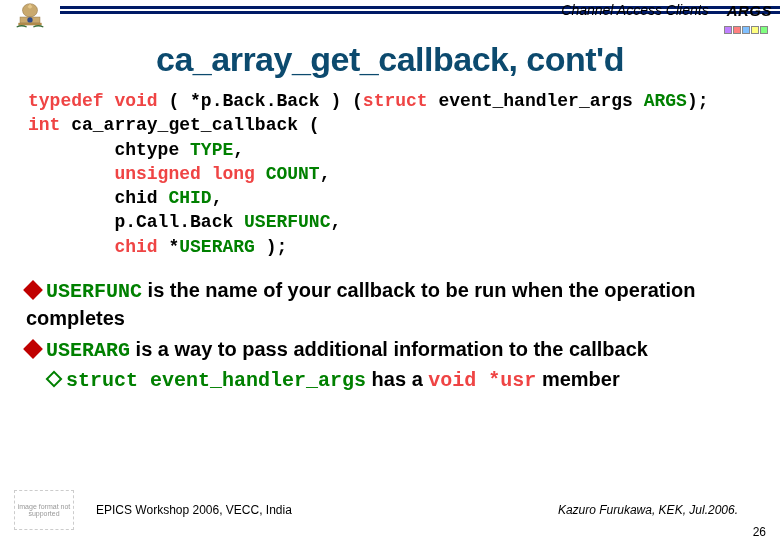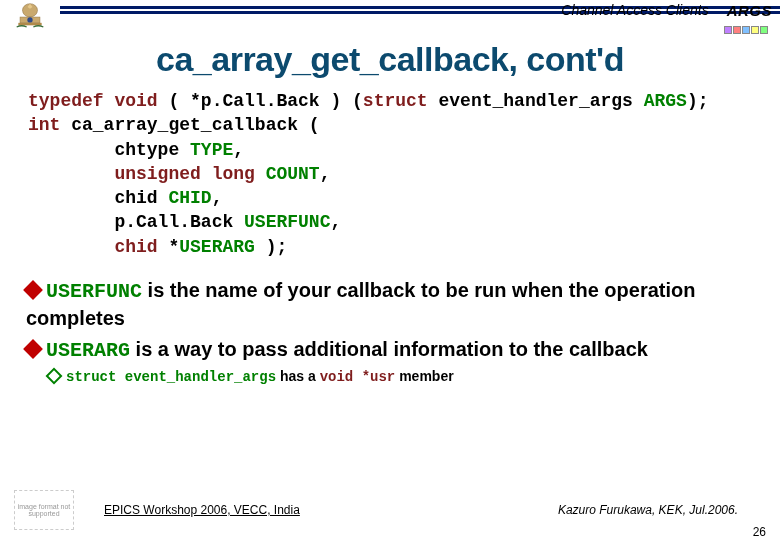--- a/index.html
+++ b/index.html
@@ -14,33 +14,33 @@
   .header-right { position: absolute; top: 2px; right: 8px; display: flex; align-items: flex-start; gap: 12px; }
   .header-label { font-style: italic; font-size: 14px; color: #000; margin-right: 6px; }
   .epics-text { font-weight: bold; font-size: 15px; font-style: italic; letter-spacing: 0.5px; }
   .epics-boxes { display: flex; gap: 1px; margin-top: 18px; position: absolute; right: 12px; top: 8px; }
   .eb { width: 8px; height: 8px; border: 1px solid #888; }
   .eb1{background:#c080ff}.eb2{background:#ff8080}.eb3{background:#80c0ff}.eb4{background:#ffff80}.eb5{background:#80ff80}
 
   .title { text-align: center; font-size: 34px; font-weight: 900; color: #0c4a6e; margin-top: 6px; letter-spacing: -0.5px; font-family: Arial Black, Arial, sans-serif; }
 
   .code-block { font-family: "Courier New", monospace; font-weight: bold; font-size: 18px; line-height: 1.35; margin: 10px 20px 0 28px; white-space: pre; color: #000; }
-  .kw { color: #7f1d1d; }
+  .kw { color: #ef4444; }
   .green { color: #008000; }
 
   .bullets { margin: 18px 20px 0 26px; font-size: 20px; line-height: 1.35; font-weight: bold; }
   .brow { display: block; margin-bottom: 4px; }
   .diamond-o { display: inline-block; width: 14px; height: 14px; transform: rotate(45deg); background: #c00000; vertical-align: middle; margin-right: 6px; margin-top: -3px; }
   .mono { font-family: "Courier New", monospace; font-weight: bold; }
-  .sub { margin: 4px 20px 0 48px; font-size: 14px; font-weight: bold; }
+  .sub { margin: 4px 20px 0 48px; font-size: 20px; font-weight: bold; }
   .diamond-h { display: inline-block; width: 12px; height: 12px; transform: rotate(45deg); border: 2px solid #008000; vertical-align: middle; margin-right: 6px; margin-top: -3px; }
 
   .footer { position: absolute; bottom: 10px; left: 0; right: 0; display: flex; align-items: center; font-size: 12px; color: #000; }
   .foot-img { width: 60px; height: 40px; margin-left: 14px; display:flex; align-items:center; justify-content:center; font-size:7px; color:#999; border:1px dashed #ccc; text-align:center; }
-  .foot-left { margin-left: 30px; text-decoration: underline; }
+  .foot-left { margin-left: 22px; }
   .foot-right { position: absolute; right: 42px; font-style: italic; }
   .foot-page { position: absolute; right: 14px; margin-top: 44px; }
 </style>
 </head>
 <body>
 
 <div class="slide">
 
   <div class="header-bar">
     <div class="emblem">
@@ -65,21 +65,21 @@
       <span class="eb eb1"></span>
         <span class="eb eb2"></span>
         <span class="eb eb3"></span>
         <span class="eb eb4"></span>
         <span class="eb eb5"></span>
     </div>
   </div>
 
   <h1 class="title">ca_array_get_callback, cont'd</h1>
 
-  <div class="code-block"><span class="kw">typedef void</span><span> ( *p.Call.Back ) (</span><span class="kw">struct</span><span> event_handler_args </span><span class="green">ARGS</span><span>);</span>
+  <div class="code-block"><span class="kw">typedef void</span><span> ( *p.Back.Back ) (</span><span class="kw">struct</span><span> event_handler_args </span><span class="green">ARGS</span><span>);</span>
 <span class="kw">int</span><span> ca_array_get_callback (</span>
 <span>        chtype </span><span class="green">TYPE</span><span>,</span>
 <span class="kw">        unsigned long</span><span class="green"> COUNT</span><span>,</span>
 <span>        chid </span><span class="green">CHID</span><span>,</span>
 <span>        p.Call.Back </span><span class="green">USERFUNC</span><span>,</span>
 <span>        </span><span class="kw">chid</span><span> *</span><span class="green">USERARG</span><span> );</span></div>
 
   <div class="bullets">
     <div class="brow">
       <span class="diamond-o"></span><span class="mono green">USERFUNC</span><span> is the name of your callback to be run when the operation completes</span>

